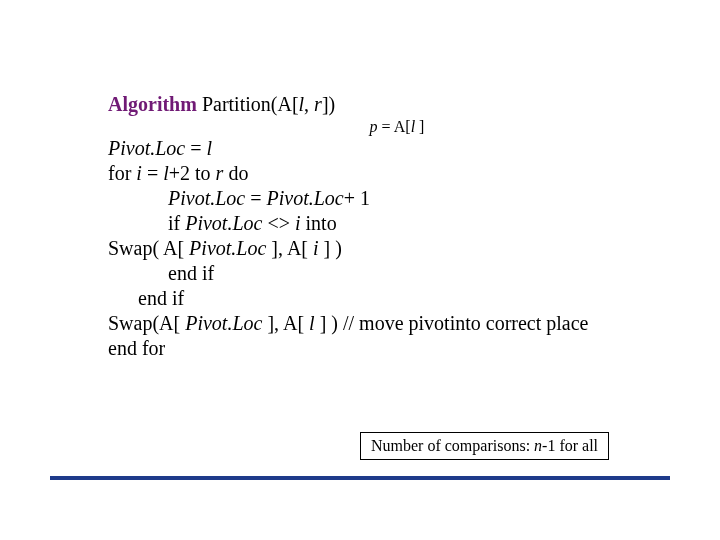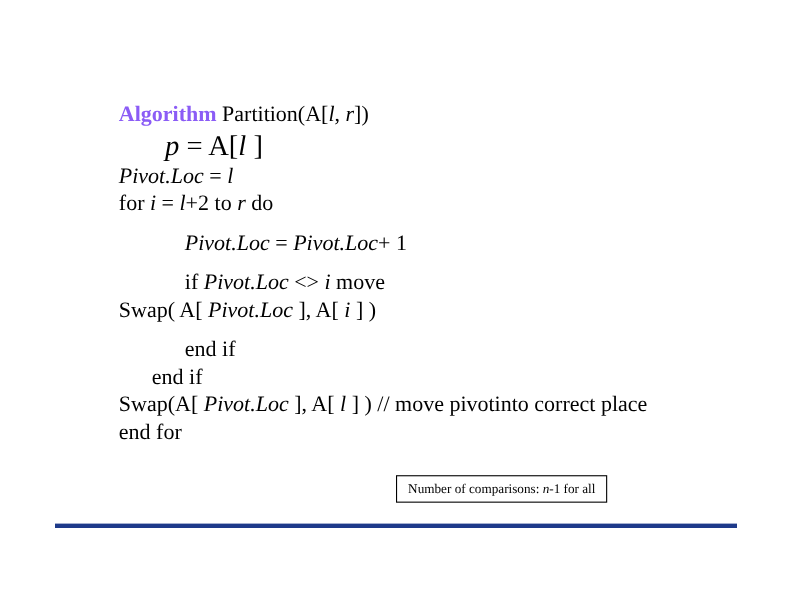--- a/index.html
+++ b/index.html
@@ -18,40 +18,41 @@
     box-sizing: border-box;
   }
   .content {
     position: absolute;
     left: 108px;
     top: 92px;
     width: 560px;
     font-size: 20px;
     line-height: 1.25;
   }
-  .navy { color: #8b5cf6; }
+  .navy { color: #701a75; }
   .italic { font-style: italic; }
   .bold { font-weight: bold; }
   .line { white-space: pre; }
   .p-line {
-    font-size: 26px;
-    margin-left: 42px;
+    font-size: 16px;
+    margin-left: 18px;
     line-height: 1.2;
+    text-align: center;
   }
   .ind1 { margin-left: 0px; }
   .ind2 { margin-left: 30px; }
-  .ind3 { margin-left: 60px; margin-top: 11px; }
+  .ind3 { margin-left: 60px; }
   .ind4 { }
   .footnote-box {
     position: absolute;
     left: 360px;
     top: 432px;
     border: 1px solid #000;
     padding: 4px 10px 4px 10px;
-    font-size: 12px;
+    font-size: 16px;
     background: #fff;
   }
   .rule {
     position: absolute;
     left: 50px;
     top: 476px;
     width: 620px;
     height: 4px;
     background: #1e3a8a;
   }
@@ -67,21 +68,21 @@
 
     <div class="line p-line"><span class="italic">p</span><span> = A[</span><span class="italic">l</span><span> ]</span></div>
 
     <div class="line ind1"><span class="italic">Pivot.Loc</span><span> = </span><span class="italic">l</span></div>
 
     <div class="line ind1"><span>for </span><span class="italic">i</span><span> = </span><span class="italic">l</span><span>+2 to </span><span class="italic">r</span><span> do</span></div>
 
 
     <div class="line ind3"><span class="italic">Pivot.Loc</span><span> = </span><span class="italic">Pivot.Loc</span><span>+ 1</span></div>
 
-    <div class="line ind3"><span>if </span><span class="italic">Pivot.Loc</span><span> &lt;&gt; </span><span class="italic">i</span><span> move</span></div>
+    <div class="line ind3"><span>if </span><span class="italic">Pivot.Loc</span><span> &lt;&gt; </span><span class="italic">i</span><span> into</span></div>
 
     <div class="line ind4"><span>Swap( A[ </span><span class="italic">Pivot.Loc</span><span> ], A[ </span><span class="italic">i</span><span> ] )</span></div>
 
     <div class="line ind3">end if</div>
 
     <div class="line ind2">end if</div>
 
     <div class="line ind1"><span>Swap(A[ </span><span class="italic">Pivot.Loc</span><span> ], A[ </span><span class="italic">l</span><span> ] ) // move pivot</span><span>into correct place</span></div>
 
     <div class="line ind1">end for</div>

